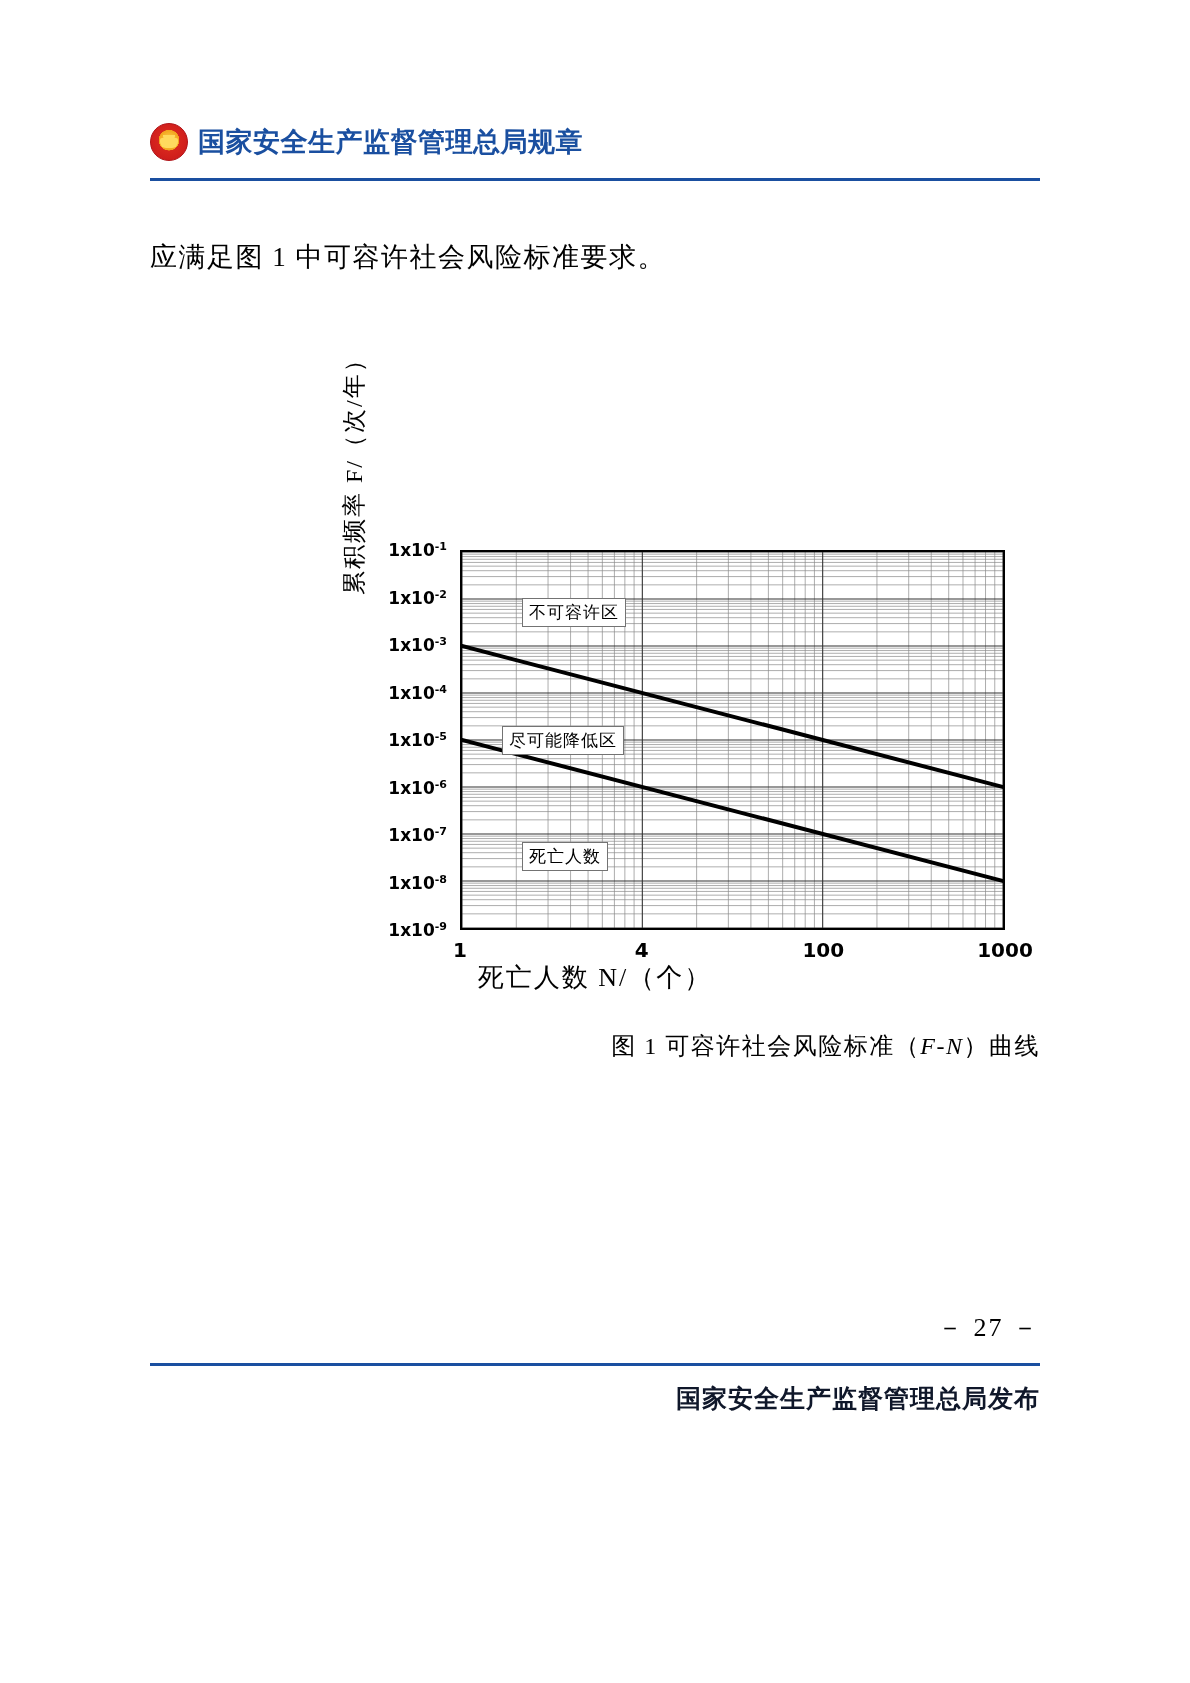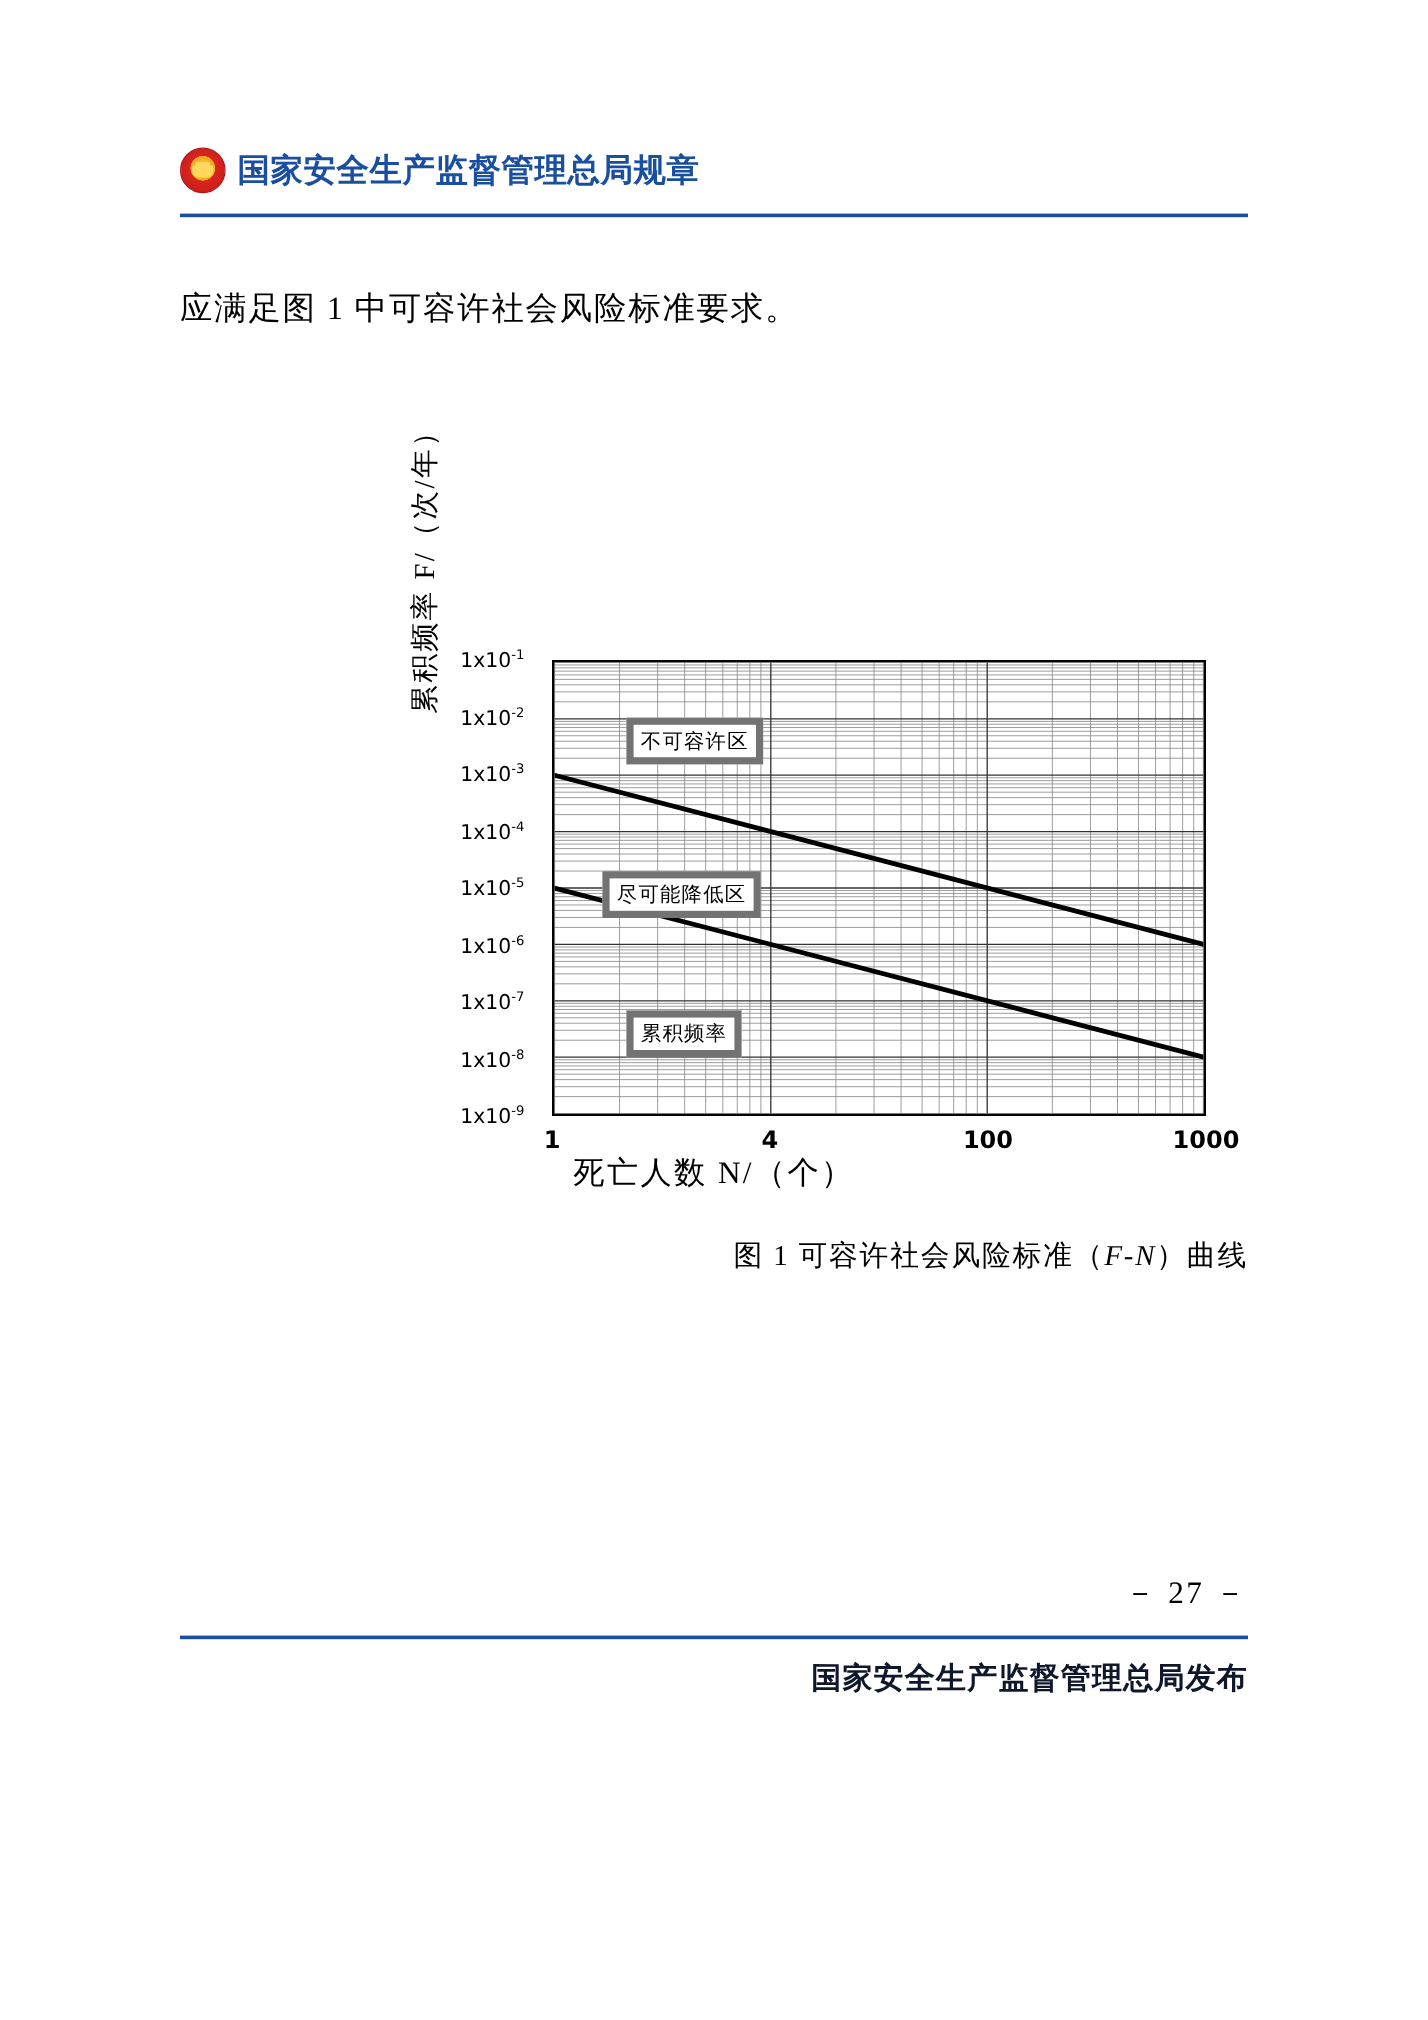--- a/index.html
+++ b/index.html
@@ -115,41 +115,41 @@
     width: 545px;
     height: 380px;
     border: 2px solid #000;
     box-sizing: border-box;
     background: #fff;
     overflow: hidden;
   }
   .ytick {
     position: absolute;
     right: 100%;
-    margin-right: 23px;
+    margin-right: 13px;
     transform: translateY(-50%);
     font-family: "DejaVu Sans", sans-serif;
     font-size: 17px;
-    font-weight: normal;
+    font-weight: bold;
     white-space: nowrap;
   }
   .ytick sup { font-size: 11px; }
   .xtick {
     position: absolute;
     top: 100%;
     margin-top: 8px;
     transform: translateX(-50%);
     font-family: "DejaVu Sans", sans-serif;
     font-size: 20px;
     font-weight: bold;
   }
   .zone-label {
     position: absolute;
     background: #fff;
-    border: 6px solid #737373;
+    border: 1px solid #737373;
     font-size: 17px;
     padding: 2px 6px;
     font-family: "Liberation Serif", serif;
     white-space: nowrap;
     letter-spacing: 1px;
   }
   .fig-xlabel {
     position: absolute;
     left: 0;
     top: 695px;
@@ -342,21 +342,21 @@
       <div class="ytick" style="top:332.5px">1x10<sup>-8</sup></div>
       <div class="ytick" style="top:380px">1x10<sup>-9</sup></div>
 
       <div class="xtick" style="left:0px">1</div>
       <div class="xtick" style="left:181.6px">4</div>
       <div class="xtick" style="left:363.3px">100</div>
       <div class="xtick" style="left:545px">1000</div>
 
       <div class="zone-label" style="left:62px;  top:48px;">不可容许区</div>
       <div class="zone-label" style="left:42px;  top:176px;">尽可能降低区</div>
-      <div class="zone-label" style="left:62px;  top:292px;">累积频率</div>
+      <div class="zone-label" style="left:62px;  top:292px;">死亡人数</div>
     </div>
 
     <div class="fig-xlabel">死亡人数  N/（个）</div>
 
     <div class="fig-caption">
       <span>图 1  可容许社会风险标准（</span><i>F</i><span>-</span><i>N</i><span>）曲线</span>
     </div>
   </div>
 
   <div class="page-number">－ 27 －</div>

